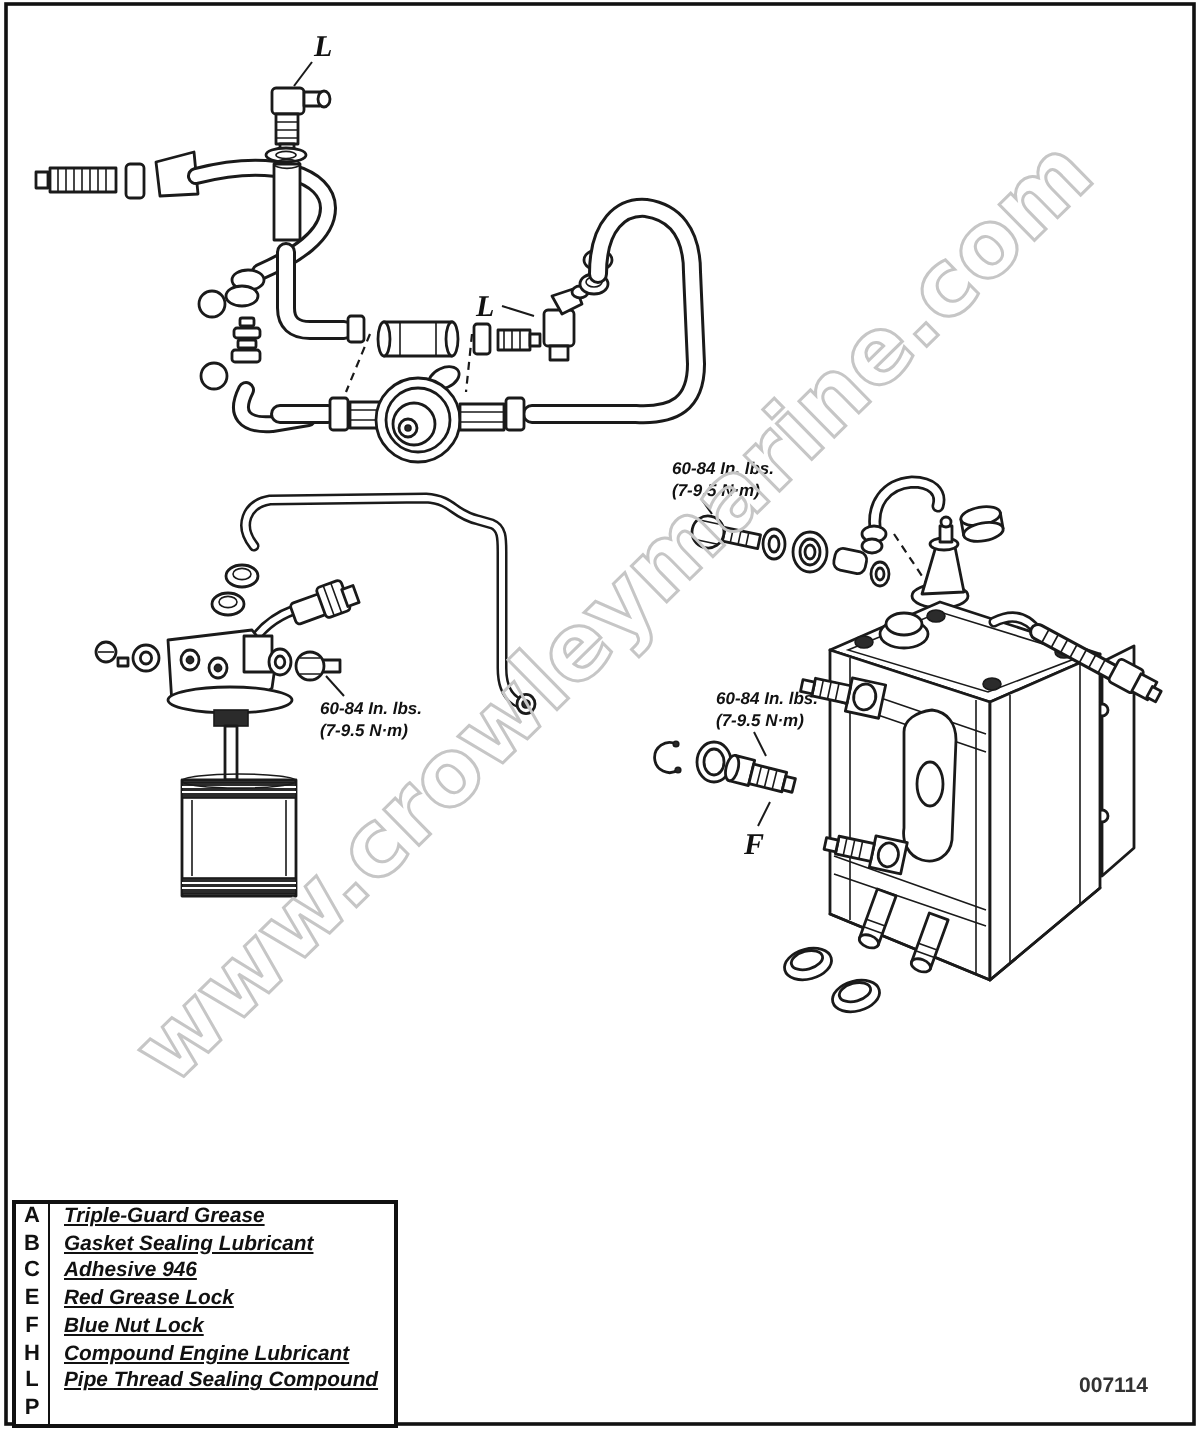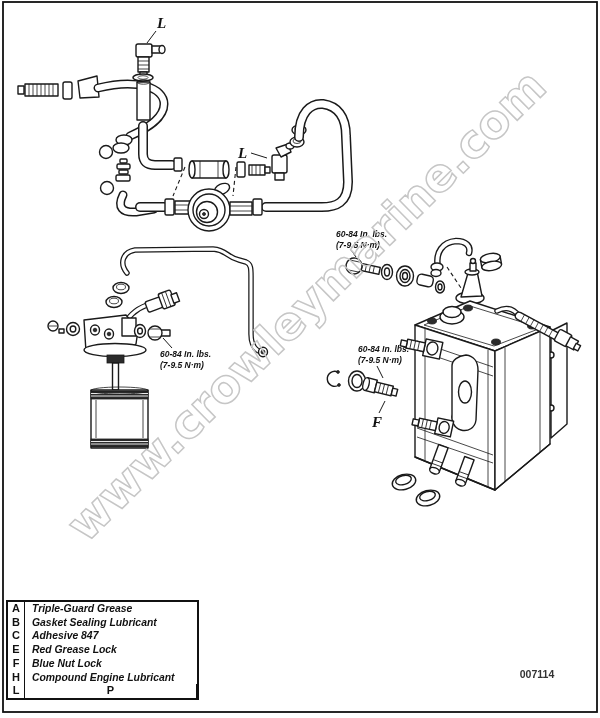--- a/index.html
+++ b/index.html
@@ -23,22 +23,22 @@
   .dark{fill:#2b2b2b;stroke:#1a1a1a;stroke-width:.8;}
   .callout{font:italic bold 15px "Liberation Serif",serif;fill:#111;}
   .torq{font:italic bold 8.5px "Liberation Sans",sans-serif;fill:#111;}
   .wm{font:bold 46px "DejaVu Sans",sans-serif;fill:#fff;fill-opacity:0;stroke:#c6c6c6;stroke-width:1.5;}
   
   .legend{position:absolute;left:6px;top:600px;width:189px;background:#fff;
           border:2px solid #111;display:grid;grid-template-columns:17px 1fr;}
   .legend .key{border-right:1.5px solid #111;font:bold 11px "Liberation Sans",sans-serif;
                text-align:center;line-height:13.7px;color:#111;}
   .legend .lab{font:italic bold 10.4px "Liberation Sans",sans-serif;line-height:13.7px;
-               padding-left:7px;white-space:nowrap;color:#111;}
-  .partnum{position:absolute;left:500px;top:668px;width:74px;text-align:center;
+               padding-left:7px;white-space:nowrap;color:#111;text-decoration:underline;}
+  .partnum{position:absolute;left:500px;top:687px;width:74px;text-align:right;
            font:600 10.5px "Liberation Sans",sans-serif;color:#333;}
 </style>
 </head>
 <body>
 
 <svg width="600" height="718" viewBox="0 0 600 718">
 
   <rect x="3" y="2" width="594" height="710" fill="none" stroke="#111" stroke-width="1.8"></rect>
 
   <g>
@@ -320,24 +320,25 @@
 
   <text class="wm" transform="translate(86,544) rotate(-44.5)">www.crowleymarine.com</text>
 </svg>
 
 <div class="legend">
   <span class="key">A</span>
   <span class="lab">Triple-Guard Grease</span>
   <span class="key">B</span>
   <span class="lab">Gasket Sealing Lubricant</span>
   <span class="key">C</span>
-  <span class="lab">Adhesive 847</span>
+  <span class="lab">Adhesive 946</span>
   <span class="key">E</span>
   <span class="lab">Red Grease Lock</span>
   <span class="key">F</span>
   <span class="lab">Blue Nut Lock</span>
   <span class="key">H</span>
   <span class="lab">Compound Engine Lubricant</span>
   <span class="key">L</span>
+  <span class="lab">Pipe Thread Sealing Compound</span>
   <span class="key">P</span>
 </div>
 
 <div class="partnum">007114</div>
 
 </body></html>

